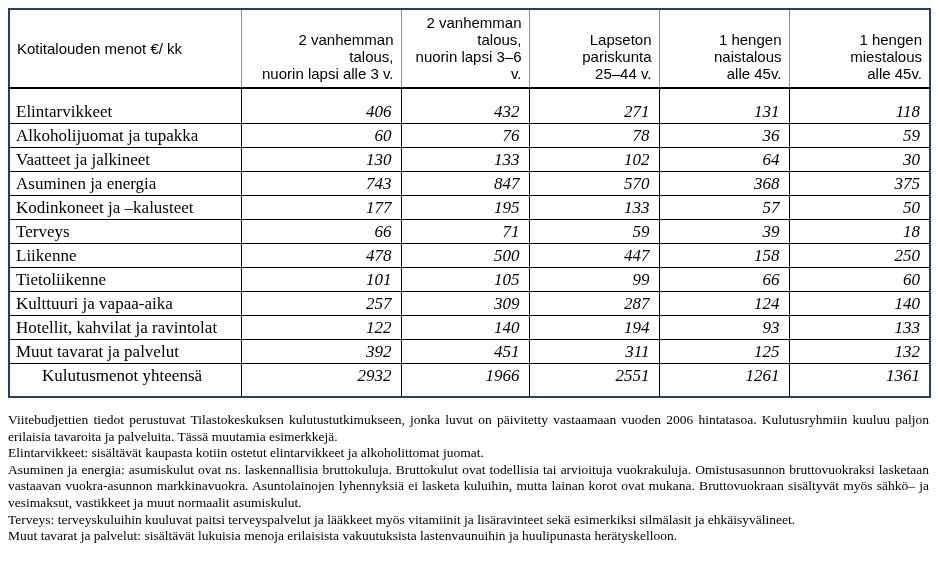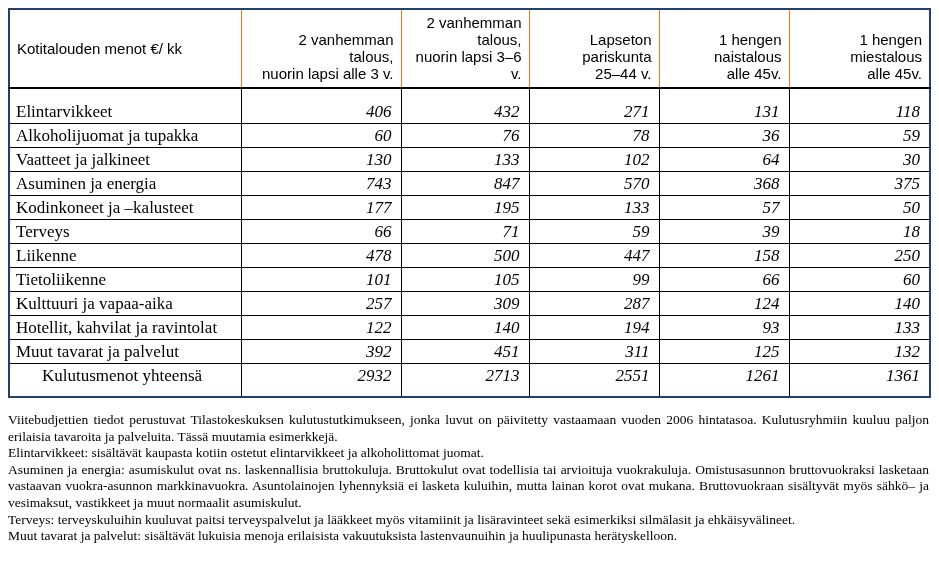--- a/index.html
+++ b/index.html
@@ -187,21 +187,21 @@
       <td class="lbl">Muut tavarat ja palvelut</td>
       <td class="num">392</td>
       <td class="num">451</td>
       <td class="num">311</td>
       <td class="num">125</td>
       <td class="num">132</td>
     </tr>
     <tr>
       <td class="lbl">Kulutusmenot yhteensä</td>
       <td class="num">2932</td>
-      <td class="num">2713</td>
+      <td class="num">1966</td>
       <td class="num">2551</td>
       <td class="num">1261</td>
       <td class="num">1361</td>
     </tr>
   </tbody>
 </table>
 
 <div class="notes">
   <p><strong></strong><span>Viitebudjettien tiedot perustuvat Tilastokeskuksen kulutustutkimukseen, jonka luvut on päivitetty vastaamaan vuoden 2006 hintatasoa. Kulutusryhmiin kuuluu paljon erilaisia tavaroita ja palveluita. Tässä muutamia esimerkkejä.</span></p>
   <p><strong>Elintarvikkeet:</strong><span> sisältävät kaupasta kotiin ostetut elintarvikkeet ja alkoholittomat juomat.</span></p>

